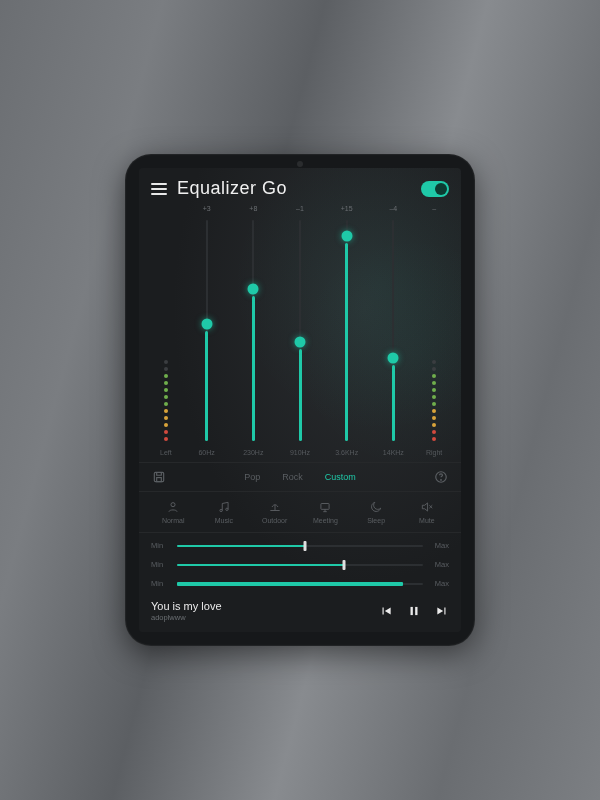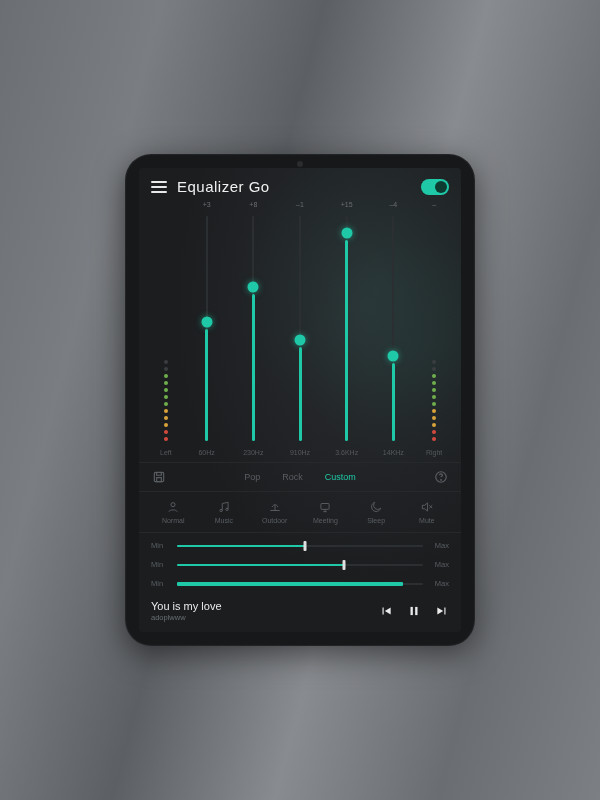--- a/index.html
+++ b/index.html
@@ -35,21 +35,21 @@
     position: absolute; inset: 0;
     background:
       radial-gradient(circle at 75% 25%, rgba(40,200,170,.06) 0%, transparent 35%),
       radial-gradient(circle at 85% 40%, rgba(40,200,170,.04) 0%, transparent 30%);
     pointer-events: none;
   }
   
   .header { display: flex; align-items: center; padding: 10px 12px 6px; gap: 10px; position: relative; z-index: 2;}
   .menu-icon { display: flex; flex-direction: column; gap: 3px; cursor: pointer; }
   .menu-icon span { width: 16px; height: 2px; background: #e8e8e8; border-radius: 1px; }
-  .title { font-size: 15px; font-weight: 300; letter-spacing: .5px; color: #f0f0f0; flex: 1; }
+  .title { font-size: 18px; font-weight: 300; letter-spacing: .5px; color: #f0f0f0; flex: 1; }
   .toggle {
     width: 28px; height: 16px; border-radius: 8px; background: #1fc9a8;
     position: relative; cursor: pointer;
   }
   .toggle::after {
     content: ""; position: absolute; right: 2px; top: 2px;
     width: 12px; height: 12px; border-radius: 50%; background: #0d3b32;
   }
   
   .eq-wrap { flex: 1; display: flex; flex-direction: column; padding: 0 10px; position: relative; z-index: 2;}

